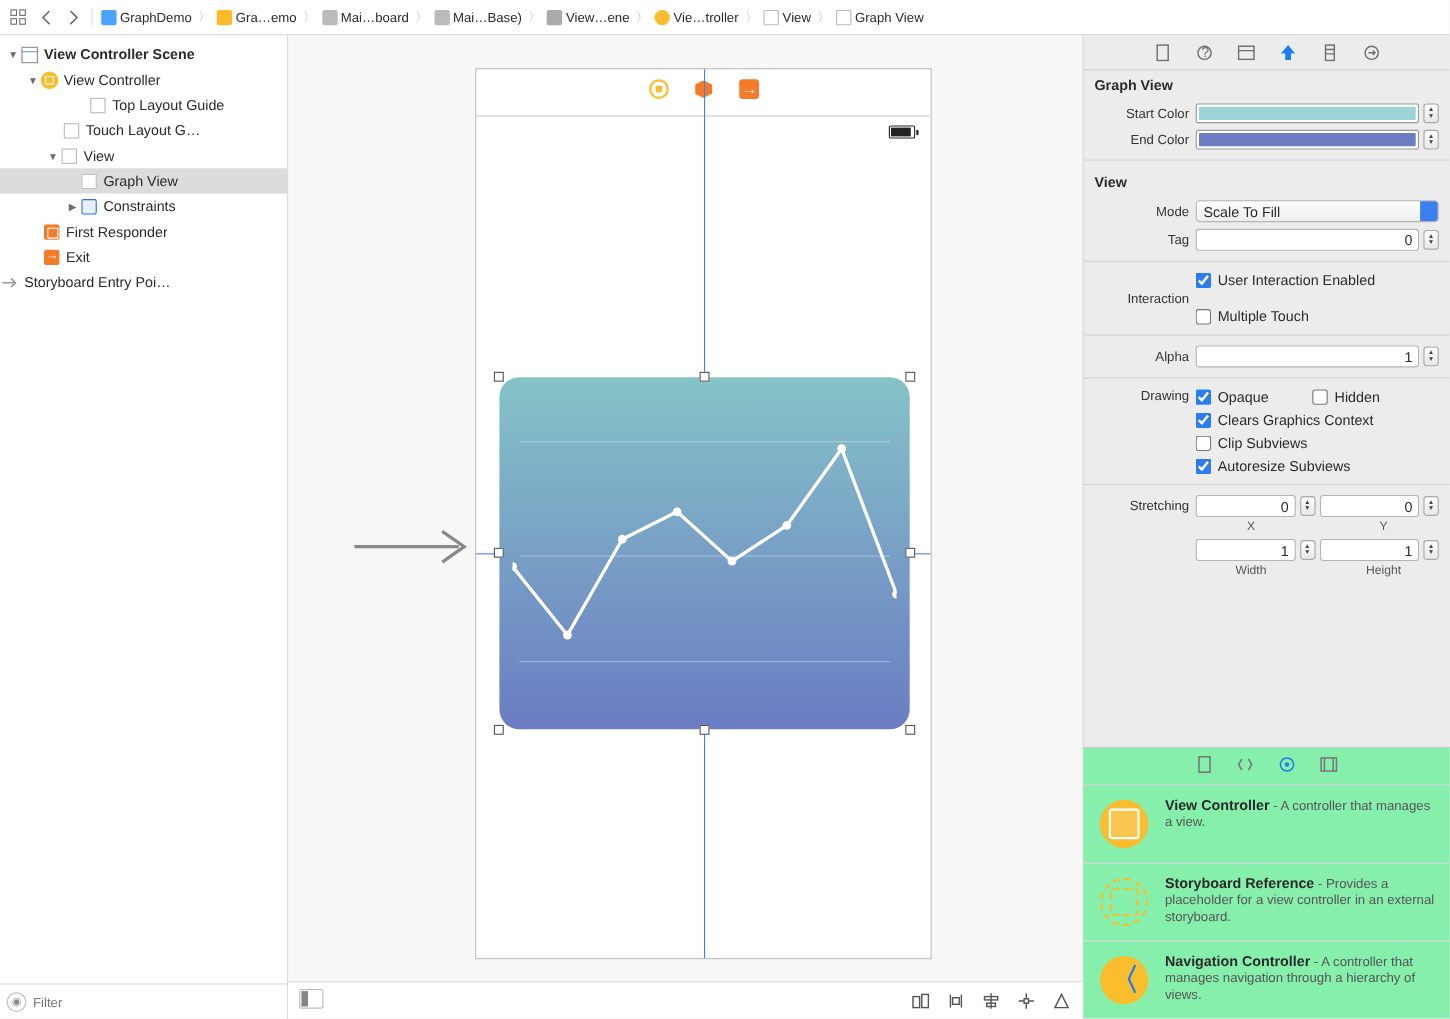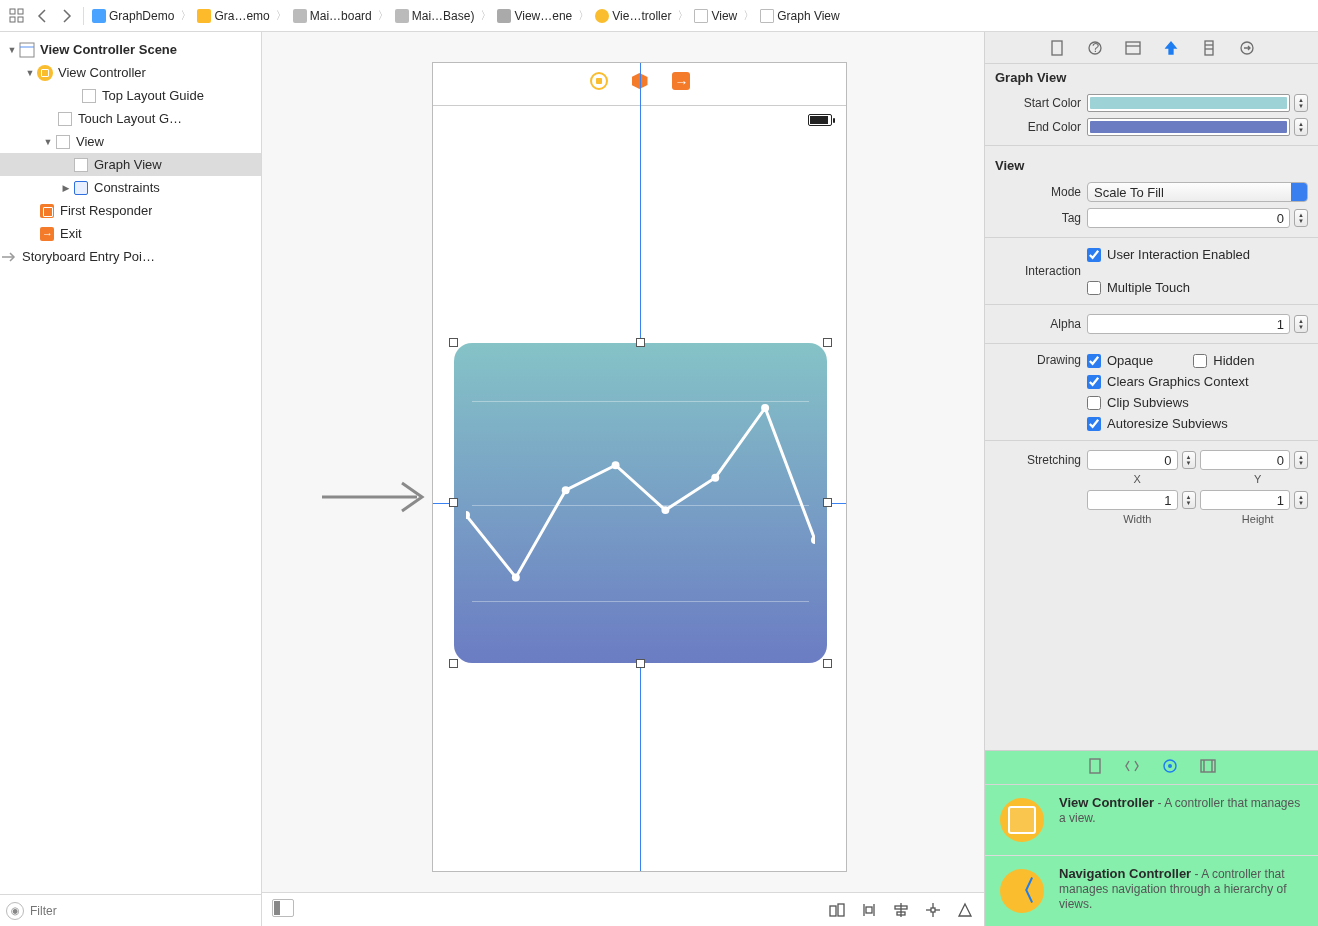--- a/index.html
+++ b/index.html
@@ -555,20 +555,26 @@
               <line x1="4" y1="1" x2="4" y2="13"></line>
               <line x1="12" y1="1" x2="12" y2="13"></line>
             </svg></span>
       </div>
       <div class="lib-item">
         <div class="lib-icon">
             <div class="li-vc"></div>
           </div>
         <div class="lib-text"><span class="title">View Controller</span><span class="desc"> - </span><span class="desc">A controller that manages a view.</span></div>
       </div>
+      <div class="lib-item">
+        <div class="lib-icon">
+            <div class="li-sr"></div>
+          </div>
+        <div class="lib-text"><span class="title">Storyboard Reference</span><span class="desc"> - </span><span class="desc">Provides a placeholder for a view controller in an external storyboard.</span></div>
+      </div>
       <div class="lib-item" style="border-bottom:none">
         <div class="lib-icon">
             <div class="li-nc">〈</div>
           </div>
         <div class="lib-text"><span class="title">Navigation Controller</span><span class="desc"> - </span><span class="desc">A controller that manages navigation through a hierarchy of views.</span></div>
       </div>
     </div>
   </div>
 </div>
 

